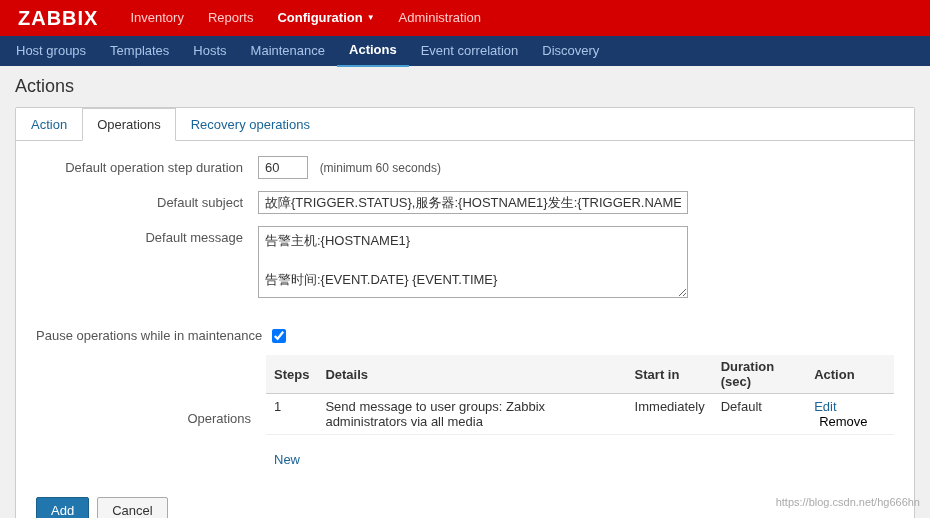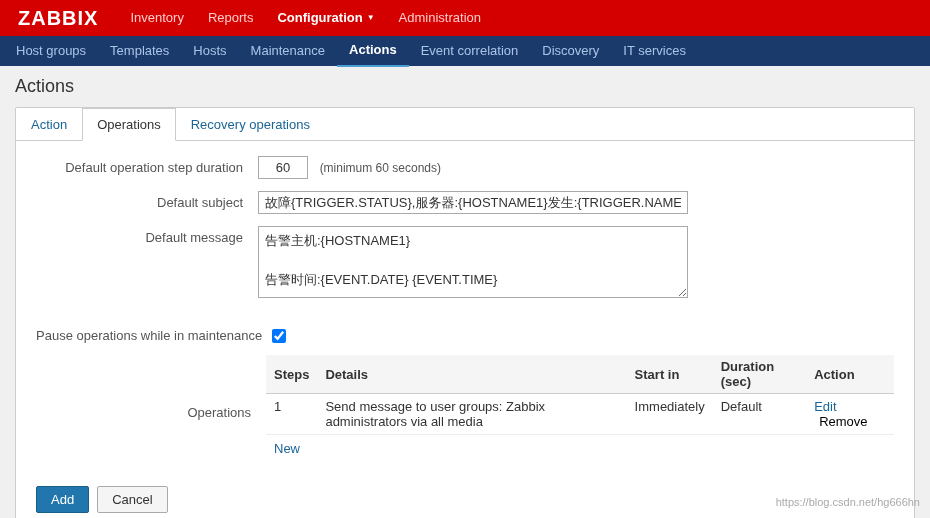--- a/index.html
+++ b/index.html
@@ -28,36 +28,36 @@
     .tab-bar { display: flex; border-bottom: 1px solid #ccc; background: white; }
     .tab { padding: 8px 14px; cursor: pointer; font-size: 13px; color: #1a6496; border: 1px solid transparent; margin-bottom: -1px; }
     .tab.active { border: 1px solid #ccc; border-bottom-color: white; background: white; color: #333; font-weight: normal; }
 
     
     .form-body { padding: 15px 12px; }
     .form-row { display: flex; align-items: flex-start; margin-bottom: 12px; }
     .form-label { width: 230px; text-align: right; padding-right: 15px; padding-top: 4px; color: #555; font-size: 13px; flex-shrink: 0; }
     .form-control { flex: 1; }
 
-    input[type="text"] { border: 1px solid #aaa; padding: 3px 6px; font-size: 13px; color: #333; text-align: center; }
+    input[type="text"] { border: 1px solid #aaa; padding: 3px 6px; font-size: 13px; color: #333; }
     .duration-input { width: 50px; }
     .duration-hint { color: #555; font-size: 12px; margin-left: 8px; }
 
     .subject-input { width: 430px; border: 1px solid #aaa; padding: 3px 6px; font-size: 13px; }
 
     textarea { border: 1px solid #aaa; padding: 4px 6px; font-size: 13px; color: #333; width: 430px; height: 72px; resize: vertical; font-family: Arial, sans-serif; line-height: 1.5; }
 
     
     .checkbox-row { display: flex; align-items: center; margin-bottom: 12px; padding-left: 20px; }
     .checkbox-label { color: #555; font-size: 13px; margin-right: 10px; }
     input[type="checkbox"] { width: 14px; height: 14px; cursor: pointer; }
 
     
     .ops-section { margin: 10px 20px; }
-    .ops-table { width: 100%; border-collapse: collapse; margin-bottom: 6px; }
+    .ops-table { width: 100%; border-collapse: collapse; margin-bottom: 17px; }
     .ops-table th { text-align: left; font-weight: bold; font-size: 13px; color: #333; padding: 4px 8px; border-bottom: 1px solid #ccc; background: #f5f5f5; }
     .ops-table td { padding: 5px 8px; font-size: 13px; border-bottom: 1px solid #eee; vertical-align: top; }
     .ops-table td:first-child { color: #333; font-weight: normal; width: 40px; }
     .ops-table td.step-num { color: #333; }
 
     .link-blue { color: #1a6496; text-decoration: none; }
     .link-red { color: #000000; text-decoration: none; margin-left: 5px; text-align: right; }
 
     
     .new-link { color: #1a6496; text-decoration: none; font-size: 13px; padding-left: 8px; display: inline-block; margin-bottom: 10px; }
@@ -90,21 +90,20 @@
 </div>
 
 <div class="second-nav">
   <a href="#">Host groups</a>
   <a href="#">Templates</a>
   <a href="#">Hosts</a>
   <a href="#">Maintenance</a>
   <a href="#" class="active">Actions</a>
   <a href="#">Event correlation</a>
   <a href="#">Discovery</a>
-  <a href="#">IT services</a>
 </div>
 
 <div class="page">
   <h1 class="page-title">Actions</h1>
 
   <div class="card">
 
     <div class="tab-bar">
       <div class="tab">Action</div>
       <div class="tab active">Operations</div>

